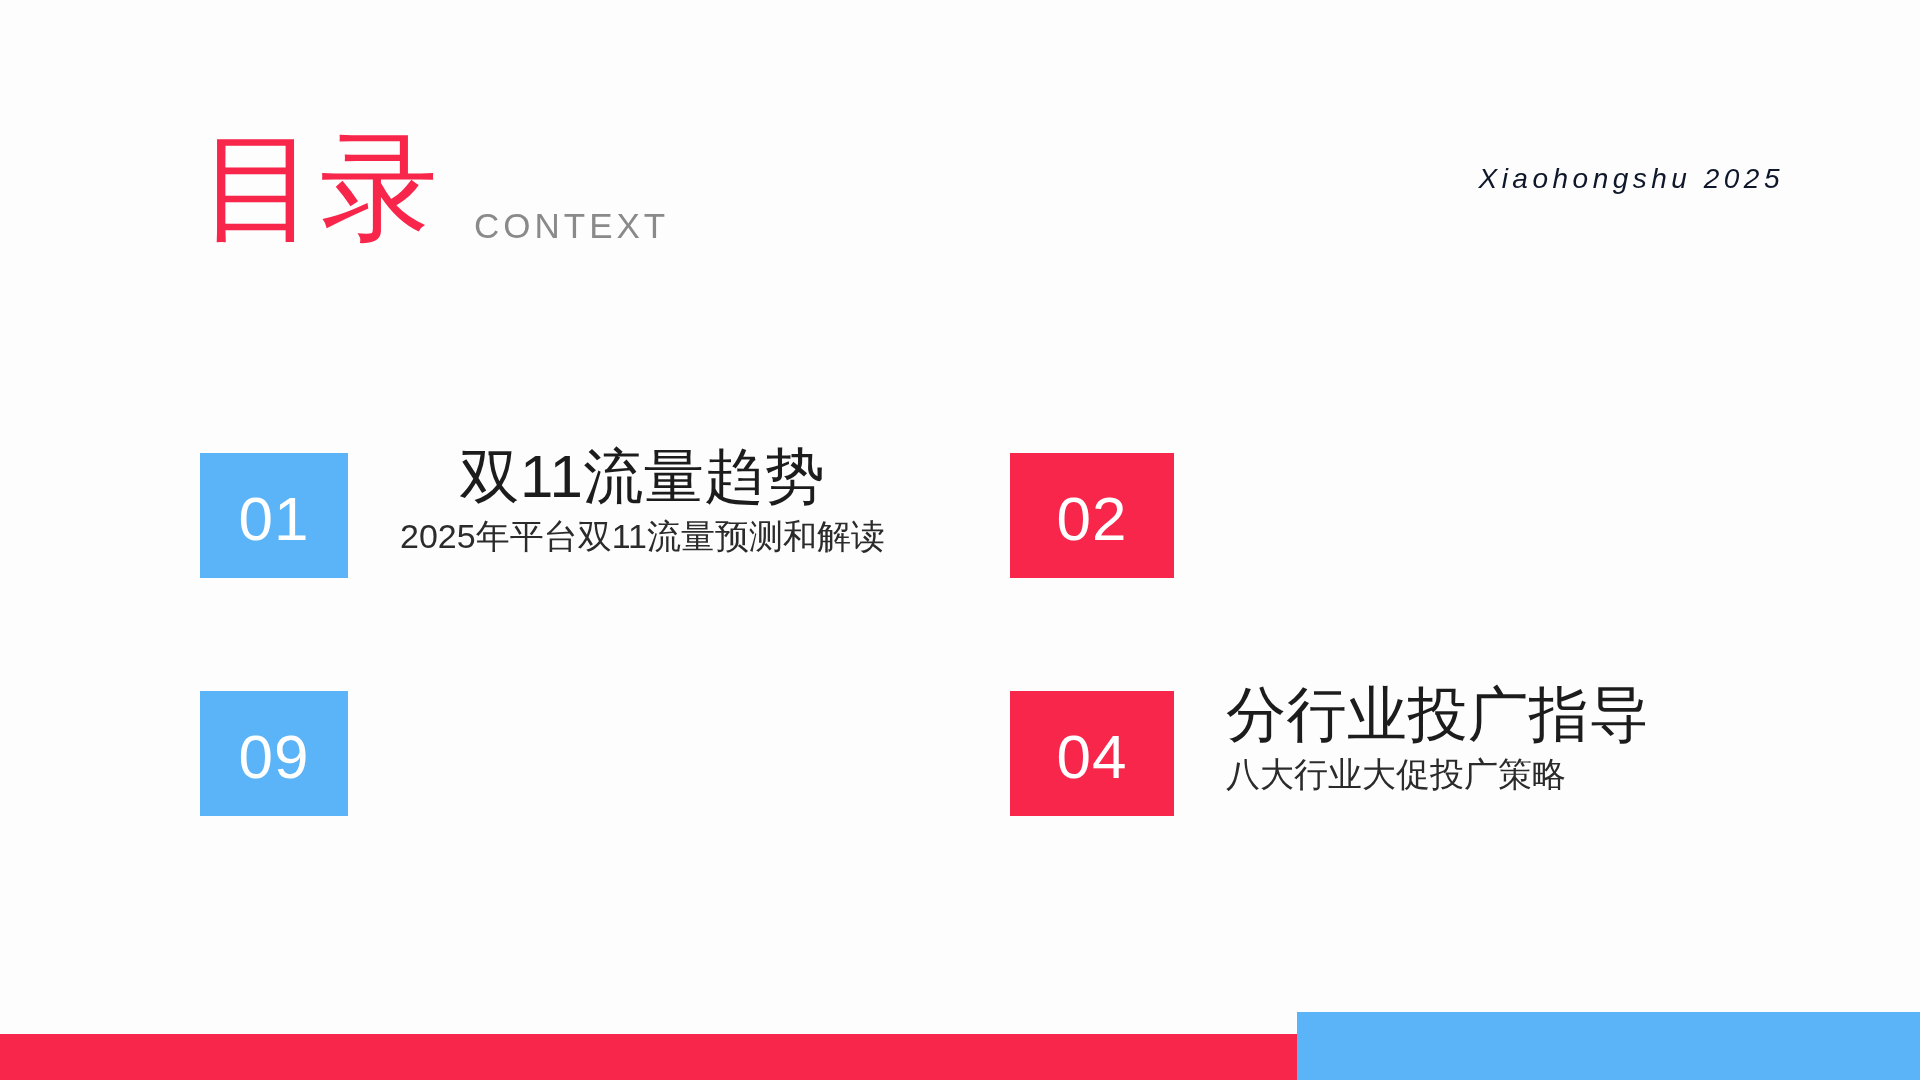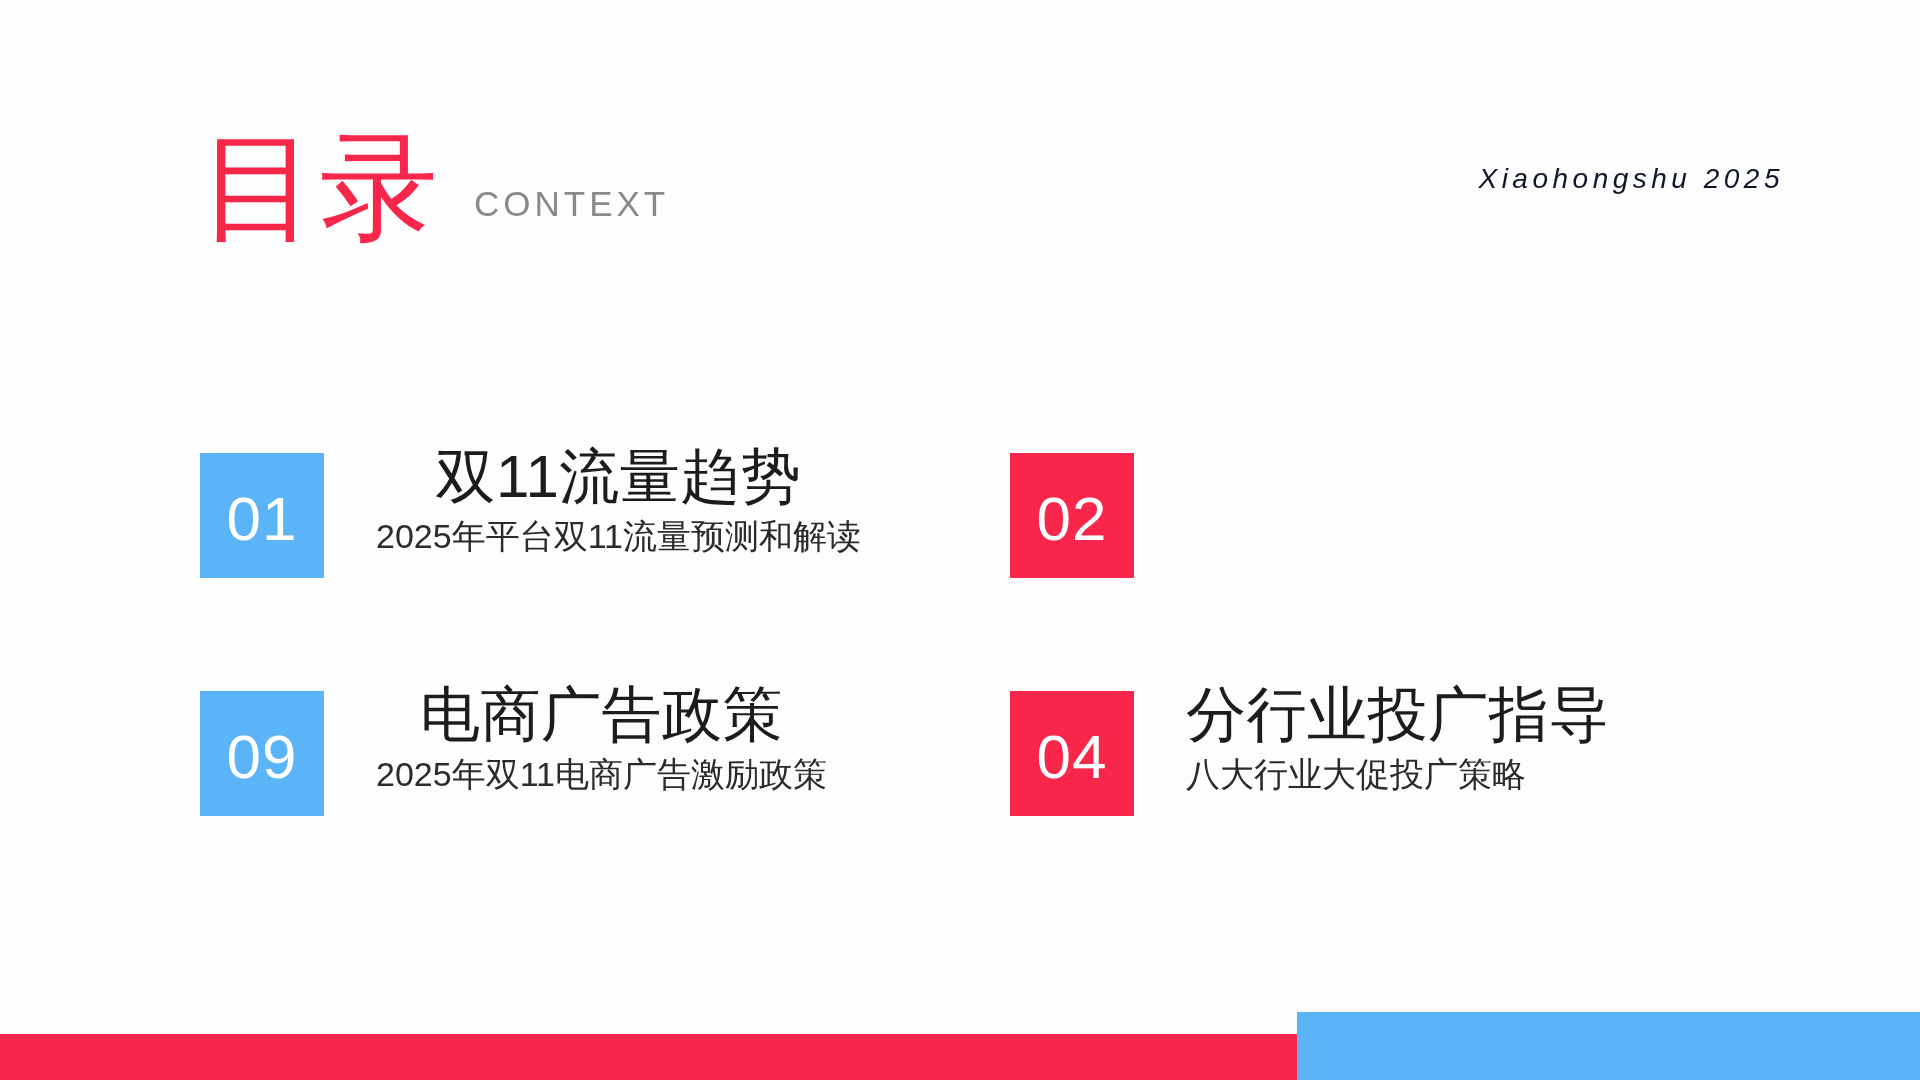--- a/index.html
+++ b/index.html
@@ -29,21 +29,21 @@
     left: 0;
     width: 1920px;
     height: 300px;
   }
 
   .title-block {
     position: absolute;
     left: 200px;
     top: 128px;
     display: flex;
-    align-items: center;
+    align-items: flex-end;
   }
 
   .title-cn {
     font-size: 118px;
     line-height: 1.0;
     font-weight: 400;
     color: #f8264a;
     letter-spacing: 2px;
     font-family: "Liberation Sans", "DejaVu Sans", sans-serif;
   }
@@ -87,22 +87,22 @@
   }
 
   .num-box {
     width: 124px;
     height: 125px;
     flex: 0 0 124px;
     position: relative;
     margin-top: 8px;
   }
 
-  .num-box.blue { background: #5bb4f8; }
-  .num-box.red  { background: #f8264a; }
+  .num-box.blue { background: #5bb4f8; padding-left: 24px; }
+  .num-box.red  { background: #f8264a; padding-left: 40px; }
 
   .num-text {
     position: absolute;
     left: 50%;
     top: 53%;
     transform: translate(-50%, -50%);
     color: #ffffff;
     font-size: 62px;
     font-weight: 400;
     line-height: 1;
@@ -181,24 +181,20 @@
     <div class="toc-item">
       <div class="num-box red">
         <span class="num-text">02</span>
       </div>
     </div>
 
     <div class="toc-item">
       <div class="num-box blue">
         <span class="num-text">09</span>
       </div>
-      <div class="item-text">
-        <div class="item-title">电商广告政策</div>
-        <div class="item-sub">2025年双11电商广告激励政策</div>
-      </div>
     </div>
 
     <div class="toc-item">
       <div class="num-box red">
         <span class="num-text">04</span>
       </div>
       <div class="item-text">
         <div class="item-title">分行业投广指导</div>
         <div class="item-sub">八大行业大促投广策略</div>
       </div>

